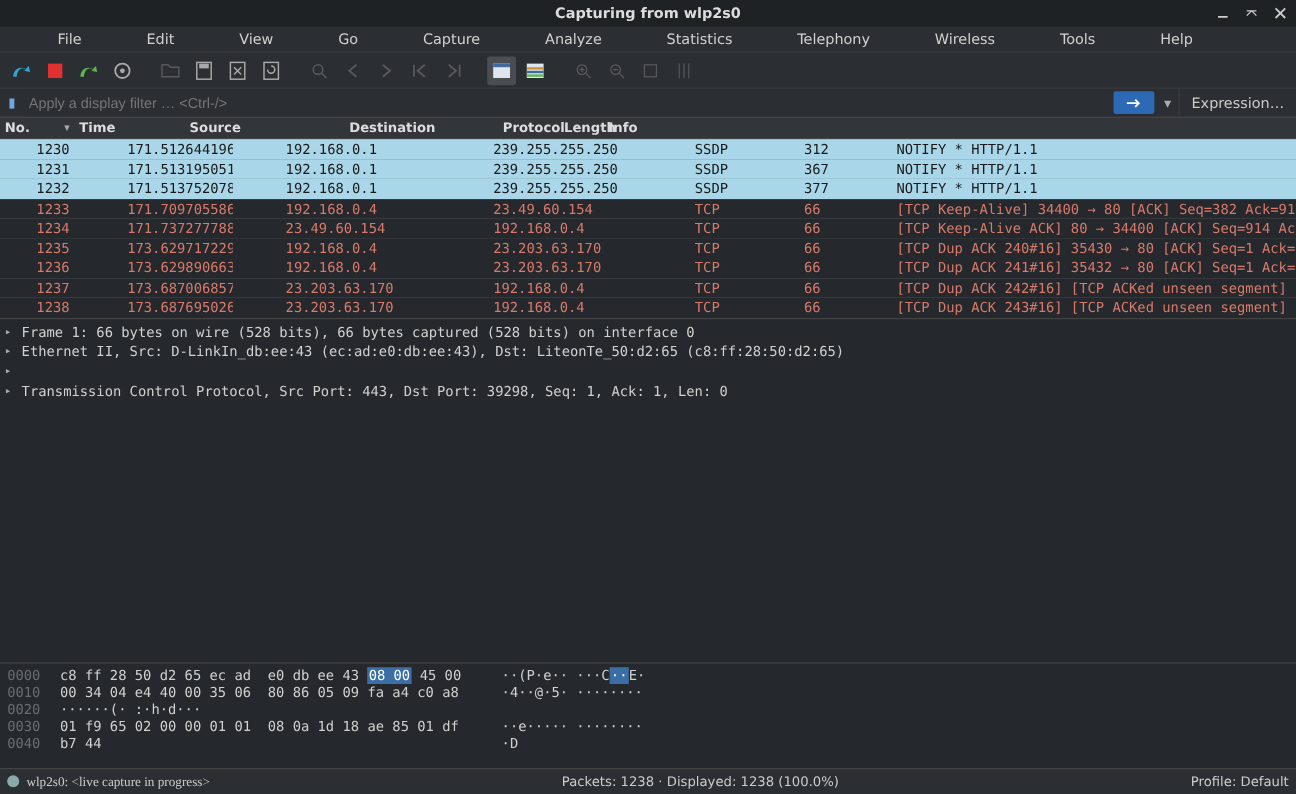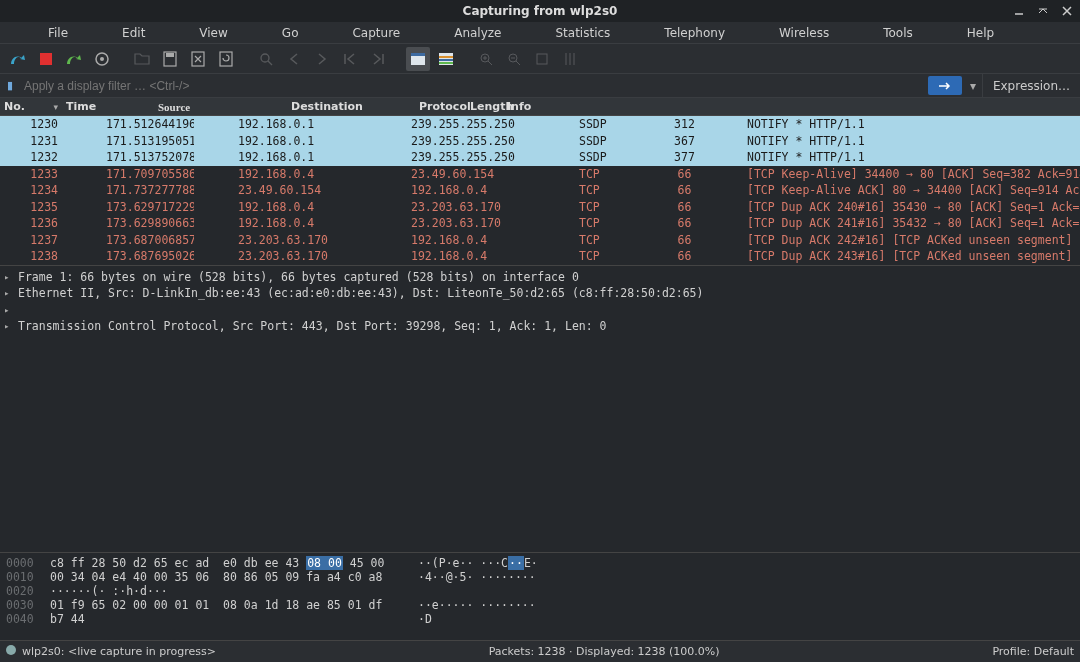--- a/index.html
+++ b/index.html
@@ -112,36 +112,36 @@
   background: #32363a;
   border-bottom: 1px solid #444;
   font-size: 11px;
   font-weight: bold;
   color: #ddd;
 }
 .plist-header .col { padding: 2px 4px; display:flex; align-items:center; }
 .col-no { width: 62px; position: relative; }
 .col-no::after{ content:"▾"; position:absolute; right:4px; font-size:9px; color:#aaa;}
 .col-time { width: 92px; }
-.col-src { width: 133px; font-family: Liberation Serif, serif; }
+.col-src { width: 133px; }
 .col-dst { width: 128px; }
 .col-proto { width: 51px; }
 .col-len { width: 37px; text-align:right;}
 .col-info { flex: 1; }
 .plist-rows { font-family: "DejaVu Sans Mono","Menlo",monospace; font-size: 11.5px; }
 .prow { display: flex; height: 16.5px; line-height: 16.5px; gap: 40px; }
 .prow.light { background: #a9d6e8; color: #1a1a1a; }
 .prow.dark { background: #25282c; color: #d77a6a; }
 .prow .cell { padding: 0 4px; white-space: nowrap; overflow: hidden; text-overflow: clip; }
 .prow .cell.c-no { width: 62px; text-align: right; }
 .prow .cell.c-time { width: 92px; }
 .prow .cell.c-src { width: 133px; }
 .prow .cell.c-dst { width: 128px; }
 .prow .cell.c-proto { width: 51px; }
-.prow .cell.c-len { width: 37px; text-align: center; }
+.prow .cell.c-len { width: 37px; text-align: left; }
 .prow .cell.c-info { flex: 1; }
 .detail-pane {
   border-top: 1px solid #444;
   background: #25282c;
   font-family: "DejaVu Sans Mono","Menlo",monospace;
   font-size: 11.5px;
   color: #d0d0d0;
   padding: 3px 4px;
   flex: 1;
 }
@@ -166,21 +166,21 @@
   background: #2b2e32;
   border-top: 1px solid #444;
   display: flex;
   align-items: center;
   font-size: 11px;
   color: #ccc;
   padding: 0 6px;
   gap: 10px;
 }
 .status-dot { width:10px; height:10px; border-radius:50%; background:#8aa; }
-.status-left { flex:0 0 auto; display:flex; gap:6px; }
+.status-left { flex:0 0 auto; display:flex; gap:6px;font-family:Liberation Serif, serif; }
 .status-mid { flex:1; text-align:center; }
 .status-right { flex:0 0 auto; }
 svg { display:block; }
 </style>
 </head>
 <body>
 
 <div class="titlebar">
   <span class="title">Capturing from wlp2s0</span>
   <div class="controls">

